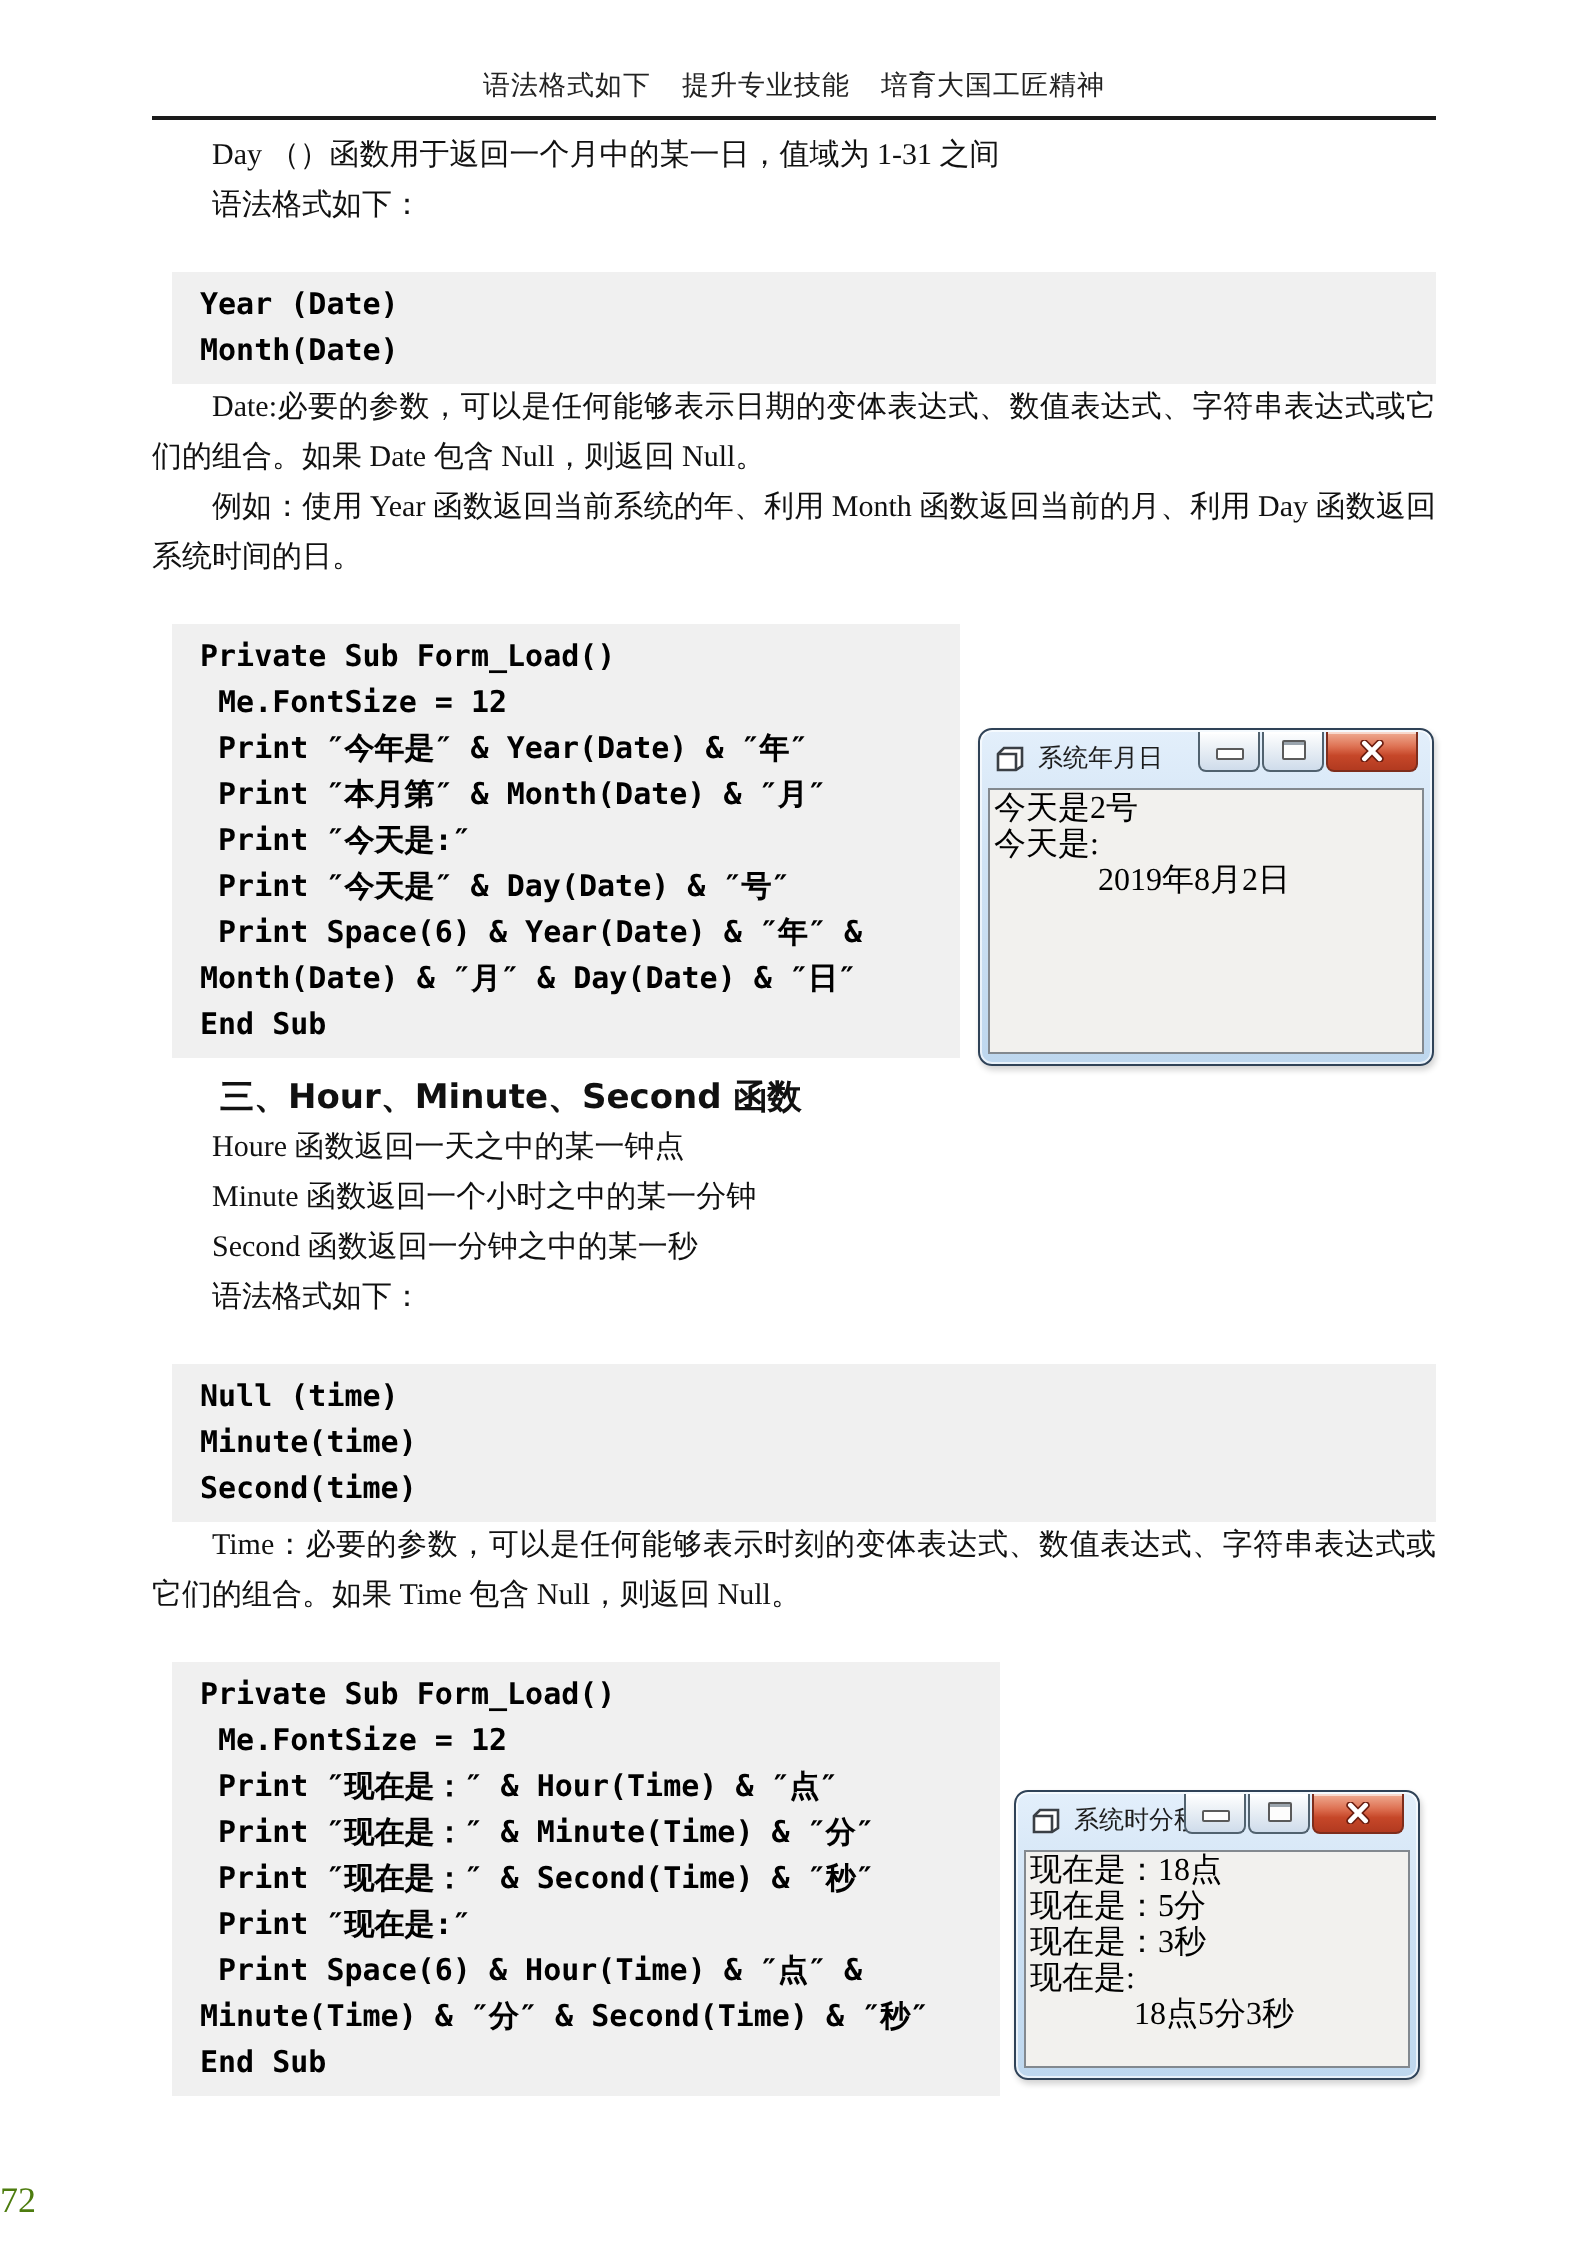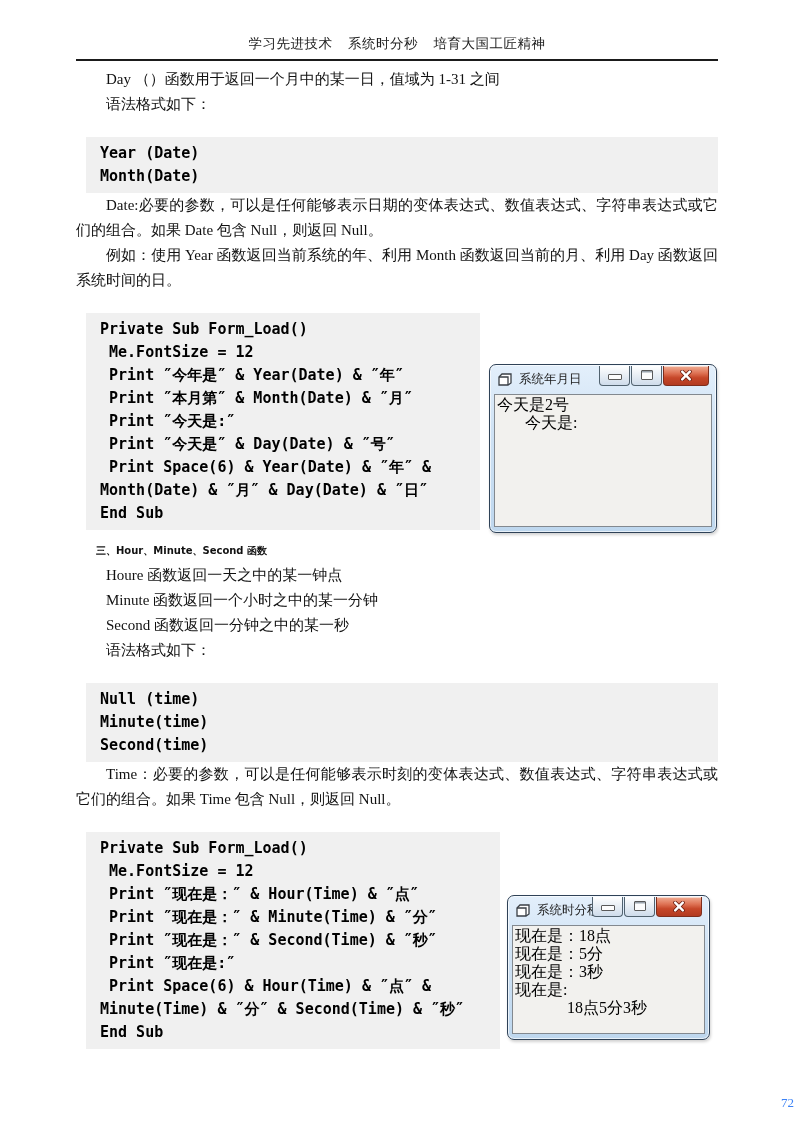--- a/index.html
+++ b/index.html
@@ -12,21 +12,21 @@
               border-bottom:2.5px solid #1b1b1b;}
   .doc-header .htext{font-size:13.5px;color:#222;white-space:pre;letter-spacing:.5px;}
 
   
   .content{margin:0 76px;}
   .para{font-size:15px;line-height:25px;text-indent:2em;margin:0;text-align:justify;}
   .para.first{margin-top:6px;}
   .desc-line{font-size:15px;line-height:25px;text-indent:2em;}
 
   .sec-heading{font-family:"DejaVu Sans","Liberation Sans",sans-serif;font-weight:bold;
-               font-size:10px;line-height:25px;text-indent:2em;margin-top:8px;}
+               font-size:17px;line-height:25px;text-indent:2em;margin-top:8px;}
 
   
   .code-block{background:#f0f0f0;margin-left:10px;padding:5px 0 5px 14px;margin-top:20px;}
   .code-block.full{margin-right:0;}
   .code-block.narrow{width:380px;}
   .code-block.narrow2{width:400px;}
   .code-line{font-family:"DejaVu Sans Mono","Liberation Mono",monospace;font-weight:700;
              font-size:15px;line-height:23px;white-space:pre;color:#000;}
 
   
@@ -55,30 +55,30 @@
   .glyph-max{width:10px;height:8px;background:#fdfdfd;border:1px solid #5a5a5a;
              border-radius:1px;margin-top:4px;box-shadow:inset 0 1.5px 0 #9aa4ad;}
 
   .wclient{position:absolute;left:4px;right:4px;top:29px;bottom:5px;background:#f2f1ee;
            border:1px solid #83898f;overflow:hidden;padding:1px 0 0 2px;}
   .wline{font-family:"Liberation Serif","DejaVu Serif",serif;font-size:16px;line-height:18px;
          white-space:pre;color:#000;}
   .wline:last-child{padding-left:28px;}
 
   
-  .page-number{position:absolute;left:0;right:0;bottom:46px;text-align:right;
-               font-size:13px;color:#3b82f6;}
+  .page-number{position:absolute;left:0;right:0;bottom:46px;text-align:left;
+               font-size:18px;color:#4d7c0f;}
 </style>
 </head>
 <body>
 
 <div class="page">
 
   <div class="doc-header">
-    <span class="htext">学习先进技术    系统时分秒    培育大国工匠精神</span>
+    <span class="htext">语法格式如下    提升专业技能    培育大国工匠精神</span>
   </div>
 
   <div class="content">
 
     <p class="para first">Day （）函数用于返回一个月中的某一日，值域为 1-31 之间</p>
     <p class="para">语法格式如下：</p>
 
     <div class="code-block full">
         <div class="code-line">Year (Date)</div>
         <div class="code-line">Month(Date)</div>
@@ -150,20 +150,21 @@
           <svg width="12" height="11" viewBox="0 0 12 11">
             <path d="M2.2 1.6 L9.8 9.4 M9.8 1.6 L2.2 9.4" stroke="#6b1d10" stroke-width="4" stroke-linecap="round"></path>
             <path d="M2.2 1.6 L9.8 9.4 M9.8 1.6 L2.2 9.4" stroke="#ffffff" stroke-width="2.4" stroke-linecap="round"></path>
           </svg>
         </span>
       </span>
     </div>
     <div class="wclient">
         <div class="wline">今天是2号</div>
         <div class="wline">今天是:</div>
+        <div class="wline">      2019年8月2日</div>
       </div>
   </div>
 
   <div class="vbwin" id="win2">
     <div class="titlebar">
       <span class="form-icon">
         <svg width="15" height="13" viewBox="0 0 15 13">
           <path d="M1 4 L4 1 L13 1 L13 10 L10 12 L1 12 Z" fill="#ffffff" stroke="#3a3f45" stroke-width="1.3"></path>
           <path d="M1 4 L10 4 L10 12" fill="none" stroke="#3a3f45" stroke-width="1.3"></path>
         </svg>

